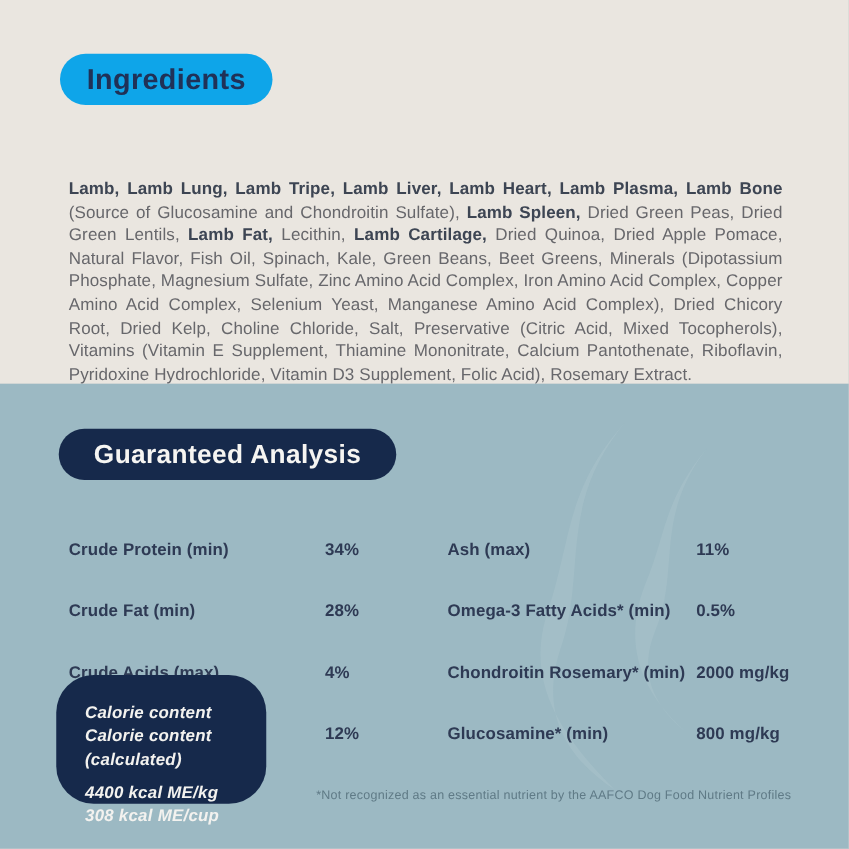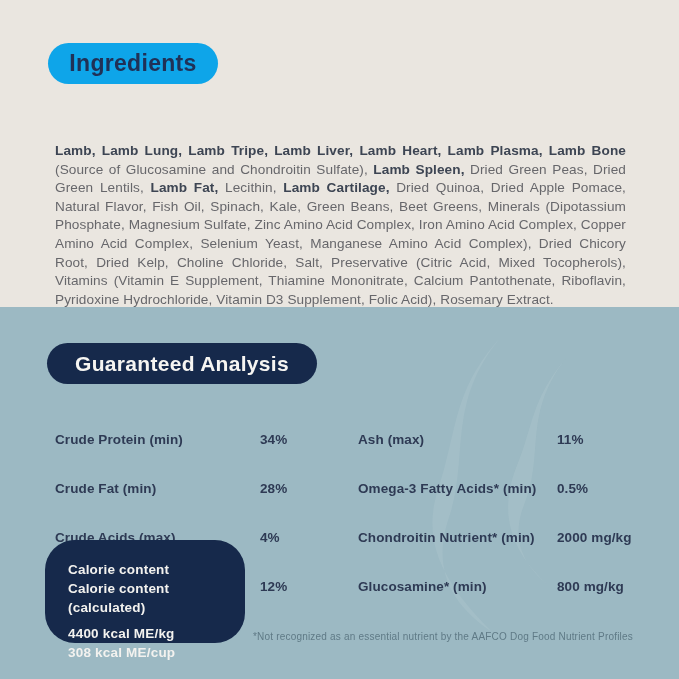--- a/index.html
+++ b/index.html
@@ -40,23 +40,23 @@
   .ga-col-left{left:55px;top:96px;width:295px;}
   .ga-col-right{left:358px;top:96px;width:300px;}
   .ga-row{position:relative;height:25px;line-height:25px;margin-top:24px;}
   .ga-label{display:inline-block;}
   .ga-value{position:absolute;top:0;}
   .ga-col-left .ga-value{left:205px;}
   .ga-col-right .ga-value{left:199px;}
 
   
   .calorie-box{
-    position:absolute;left:45px;top:233px;width:200px;height:103px;
+    position:absolute;left:45px;top:233px;width:168px;height:103px;
     background:#16294b;border-radius:30px;box-sizing:border-box;
-    padding:20px 0 0 23px;color:#f3f2ef;
+    padding:20px 0 0 23px;color:#f3f2ef;font-style:italic;
   }
   .calorie-box p{margin:0;font-size:13.5px;line-height:19px;font-weight:600;letter-spacing:.2px;}
   .calorie-box p + p{margin-top:7px;}
 
   
   .footnote{
     position:absolute;right:46px;top:324px;white-space:nowrap;
     font-size:10px;color:#5f7a86;letter-spacing:.2px;
   }
 </style>
@@ -109,21 +109,21 @@
     <div class="ga-col ga-col-right">
       <div class="ga-row">
         <span class="ga-label">Ash (max)</span>
         <span class="ga-value">11%</span>
       </div>
       <div class="ga-row">
         <span class="ga-label">Omega-3 Fatty Acids* (min)</span>
         <span class="ga-value">0.5%</span>
       </div>
       <div class="ga-row">
-        <span class="ga-label">Chondroitin Nutrient* (min)</span>
+        <span class="ga-label">Chondroitin Rosemary* (min)</span>
         <span class="ga-value">2000 mg/kg</span>
       </div>
       <div class="ga-row">
         <span class="ga-label">Glucosamine* (min)</span>
         <span class="ga-value">800 mg/kg</span>
       </div>
     </div>
 
     <div class="calorie-box">
       <p>

